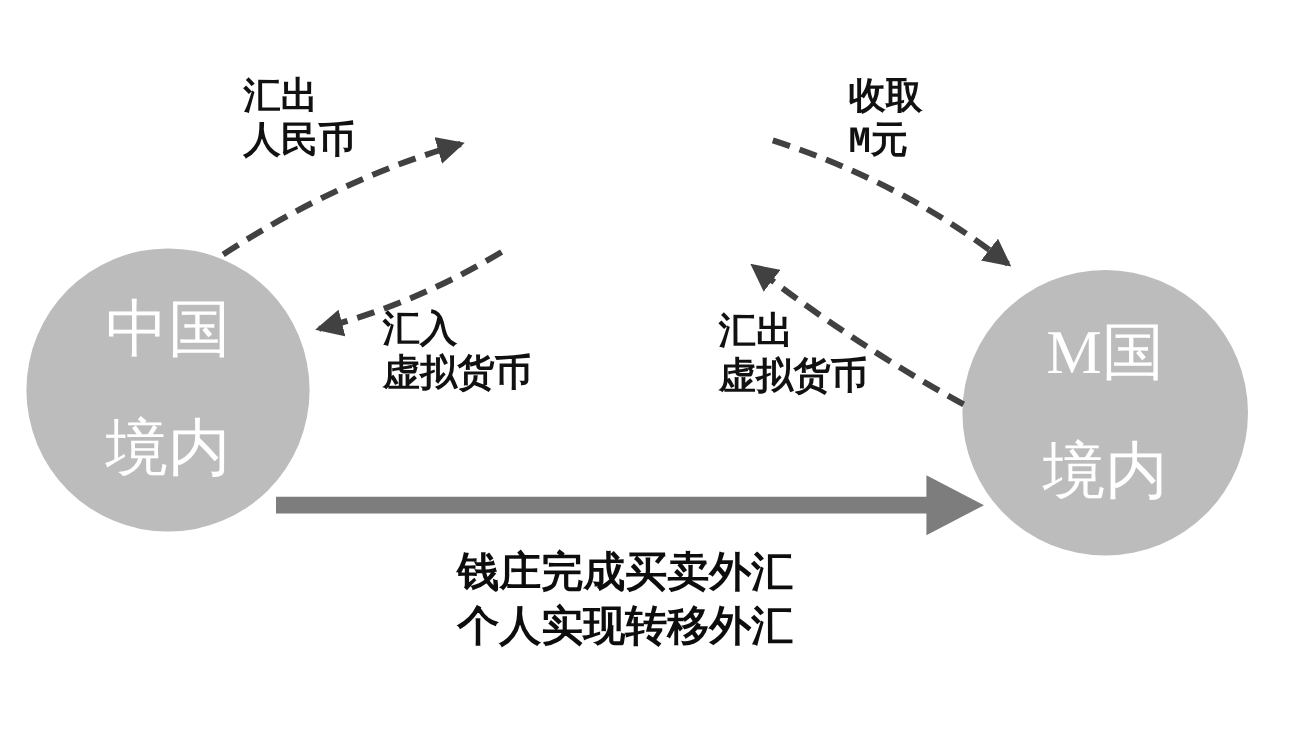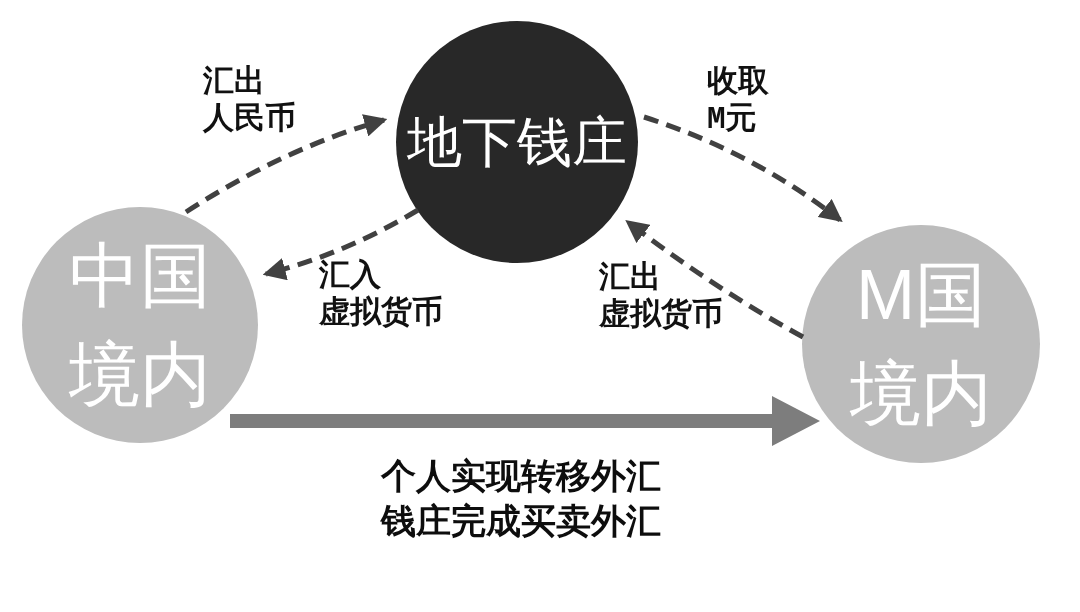--- a/index.html
+++ b/index.html
@@ -27,23 +27,24 @@
     color: #ffffff;
   }
   .circle.gray { background: #bcbcbc; }
   .circle.dark { background: #282828; }
 
   .circle-china   { left: 22px;  top: 207px; width: 236px; height: 236px; }
   .circle-bank    { left: 396px; top: 21px;  width: 242px; height: 242px; }
   .circle-mcountry{ left: 802px; top: 225px; width: 238px; height: 238px; }
 
   .node-line {
-    font-size: 71px;
+    font-size: 52px;
     line-height: 99px;
     white-space: nowrap;
+    font-family: Liberation Serif, serif;
   }
   .bank-label {
     font-size: 55px;
     line-height: 60px;
     white-space: nowrap;
   }
 
   
   .flow-label {
     position: absolute;
@@ -93,23 +94,20 @@
 </head>
 <body>
 
 <div class="stage">
 
   <div class="circle gray circle-china">
     <div class="node-line">中国</div>
     <div class="node-line">境内</div>
   </div>
 
-  <div class="circle dark circle-bank">
-    <div class="bank-label">地下钱庄</div>
-  </div>
 
   <div class="circle gray circle-mcountry">
     <div class="node-line">M国</div>
     <div class="node-line">境内</div>
   </div>
 
   <svg class="arrow-layer" viewBox="0 0 1080 612" aria-hidden="true">
     <defs>
       <marker id="dashhead" viewBox="0 0 10 10" refX="8.5" refY="5" markerWidth="4.6" markerHeight="4.6" orient="auto-start-reverse">
         <path d="M0 0 L10 5 L0 10 Z" fill="#414141"></path>
@@ -141,17 +139,17 @@
     <div>汇入</div>
     <div>虚拟货币</div>
   </div>
 
   <div class="flow-label label-out-virtual">
     <div>汇出</div>
     <div>虚拟货币</div>
   </div>
 
   <div class="caption">
+    <div>钱庄完成买卖外汇</div>
     <div>个人实现转移外汇</div>
-    <div>钱庄完成买卖外汇</div>
   </div>
 
 </div>
 
 </body></html>

